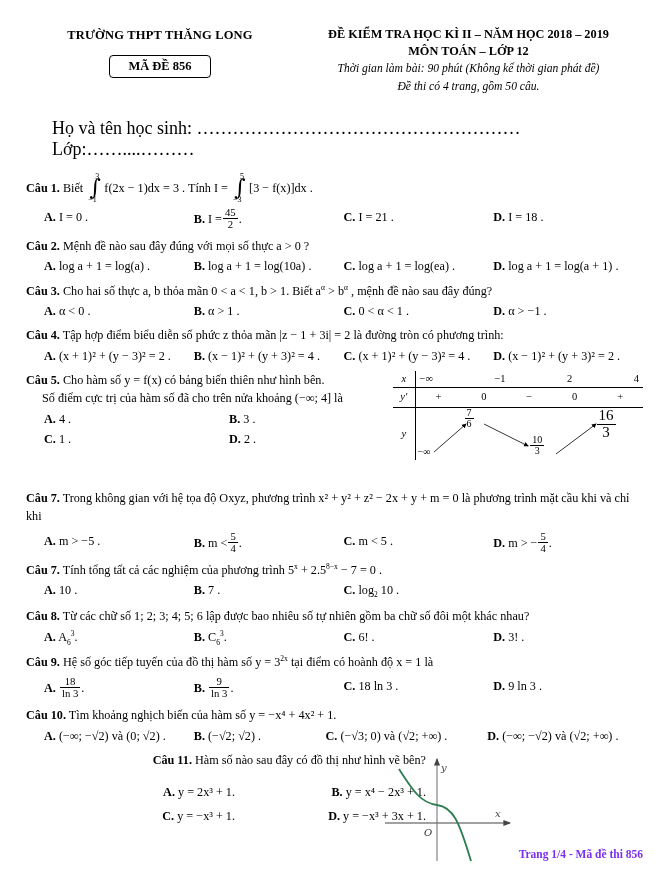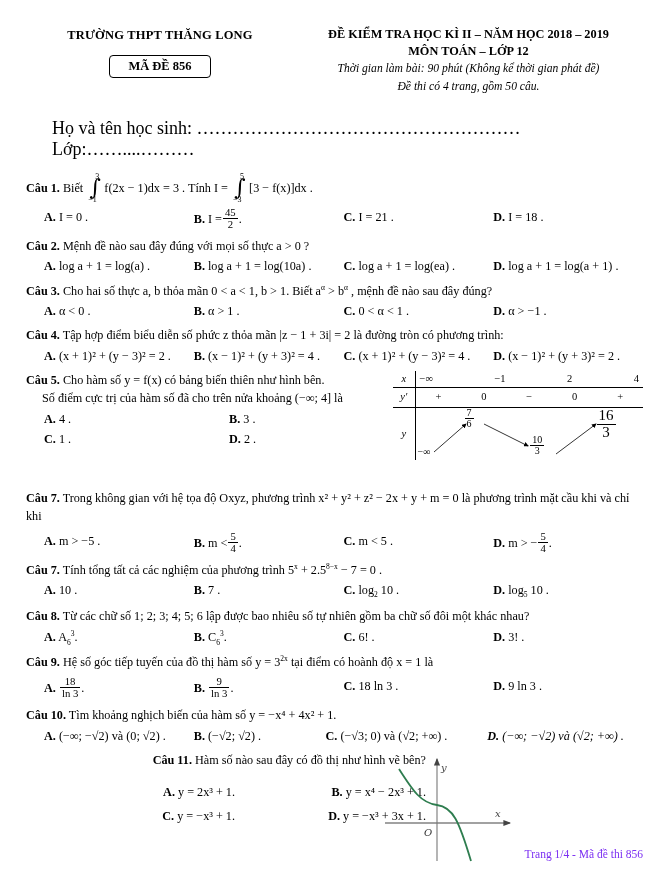--- a/index.html
+++ b/index.html
@@ -71,21 +71,21 @@
   .vt .xs { display:flex; justify-content: space-between; padding: 0 4px; }
   .vt .ds { display:flex; justify-content: space-around; align-items:center; height:100%; }
   .vt svg { display:block; }
 
   
   .graph { position:absolute; right: 118px; top: 0; width: 150px; height: 115px; }
 
   
   .footer {
     position:absolute; right: 26px; bottom: 12px;
-    color: #7b2ff2; font-size: 11.5px; font-weight: normal;
+    color: #7b2ff2; font-size: 11.5px; font-weight: bold;
     font-family: "Liberation Serif", serif;
   }
   .rel { position: relative; }
 </style>
 </head>
 <body>
 
 <div class="page">
 
   <div class="header">
@@ -265,21 +265,20 @@
 
   <div class="q">
     <div>
       <span class="qn">Câu 7.</span>
       <span>Tính tổng tất cả các nghiệm của phương trình 5</span><sup>x</sup><span> + 2.5</span><sup>8−x</sup><span> − 7 = 0 .</span>
     </div>
     <div class="opts o4">
       <div><span class="ol">A.</span> <span>10 .</span></div>
       <div><span class="ol">B.</span> <span>7 .</span></div>
       <div><span class="ol">C.</span> <span>log</span><sub>2</sub> <span>10 .</span></div>
-      <div><span class="ol">D.</span> <span>log</span><sub>5</sub> <span>10 .</span></div>
     </div>
   </div>
 
   <div class="q">
     <div>
       <span class="qn">Câu 8.</span>
       <span>Từ các chữ số 1; 2; 3; 4; 5; 6 lập được bao nhiêu số tự nhiên gồm ba chữ số đôi một khác nhau?</span>
     </div>
     <div class="opts o4">
       <div><span class="ol">A.</span> <span class="v">A</span><sub>6</sub><sup>3</sup><span>.</span></div>
@@ -304,21 +303,21 @@
 
   <div class="q">
     <div>
       <span class="qn">Câu 10.</span>
       <span>Tìm khoảng nghịch biến của hàm số y = −x⁴ + 4x² + 1.</span>
     </div>
     <div class="opts">
       <div style="width:25%;"><span class="ol">A.</span> <span>(−∞; −√2) và (0; √2) .</span></div>
       <div style="width:22%;"><span class="ol">B.</span> <span>(−√2; √2) .</span></div>
       <div style="width:27%;"><span class="ol">C.</span> <span>(−√3; 0) và (√2; +∞) .</span></div>
-      <div style="width:26%;font-style:italic;"><span class="ol">D.</span> <span>(−∞; −√2) và (√2; +∞) .</span></div>
+      <div style="width:26%;"><span class="ol">D.</span> <span>(−∞; −√2) và (√2; +∞) .</span></div>
     </div>
   </div>
 
   <div class="q rel" style="min-height:120px;">
     <div style="width:400px;text-align:right;">
       <div>
         <span class="qn">Câu 11.</span>
         <span>Hàm số nào sau đây có đồ thị như hình vẽ bên?</span>
       </div>
       <div class="opts o2" style="margin-top:14px;">

